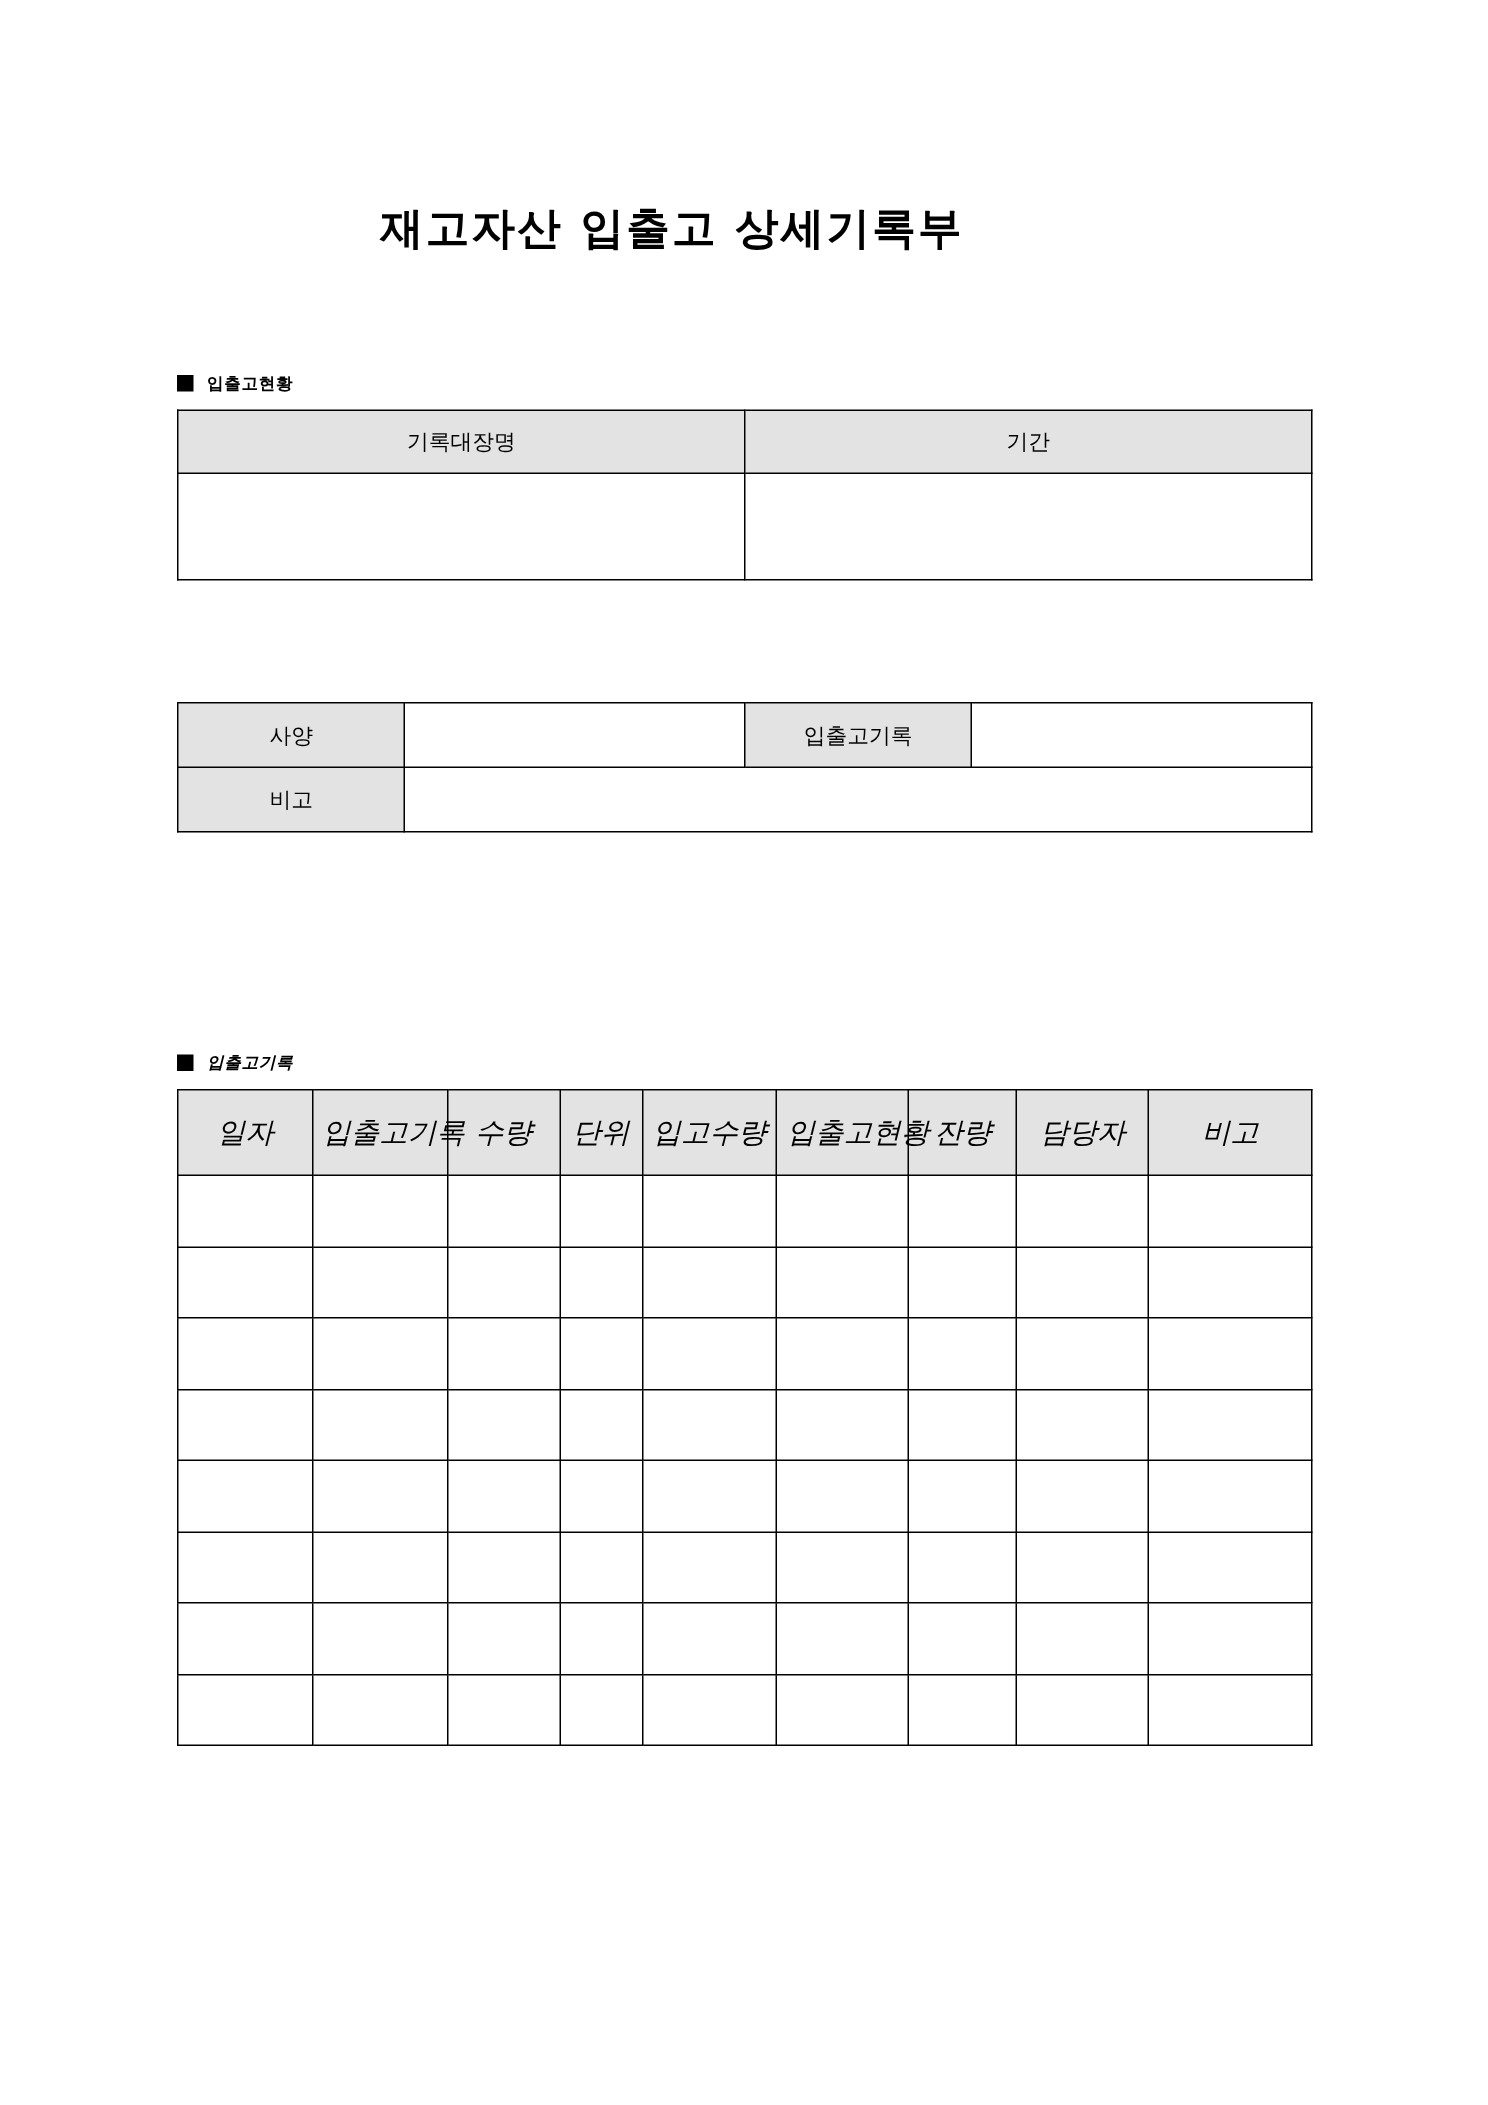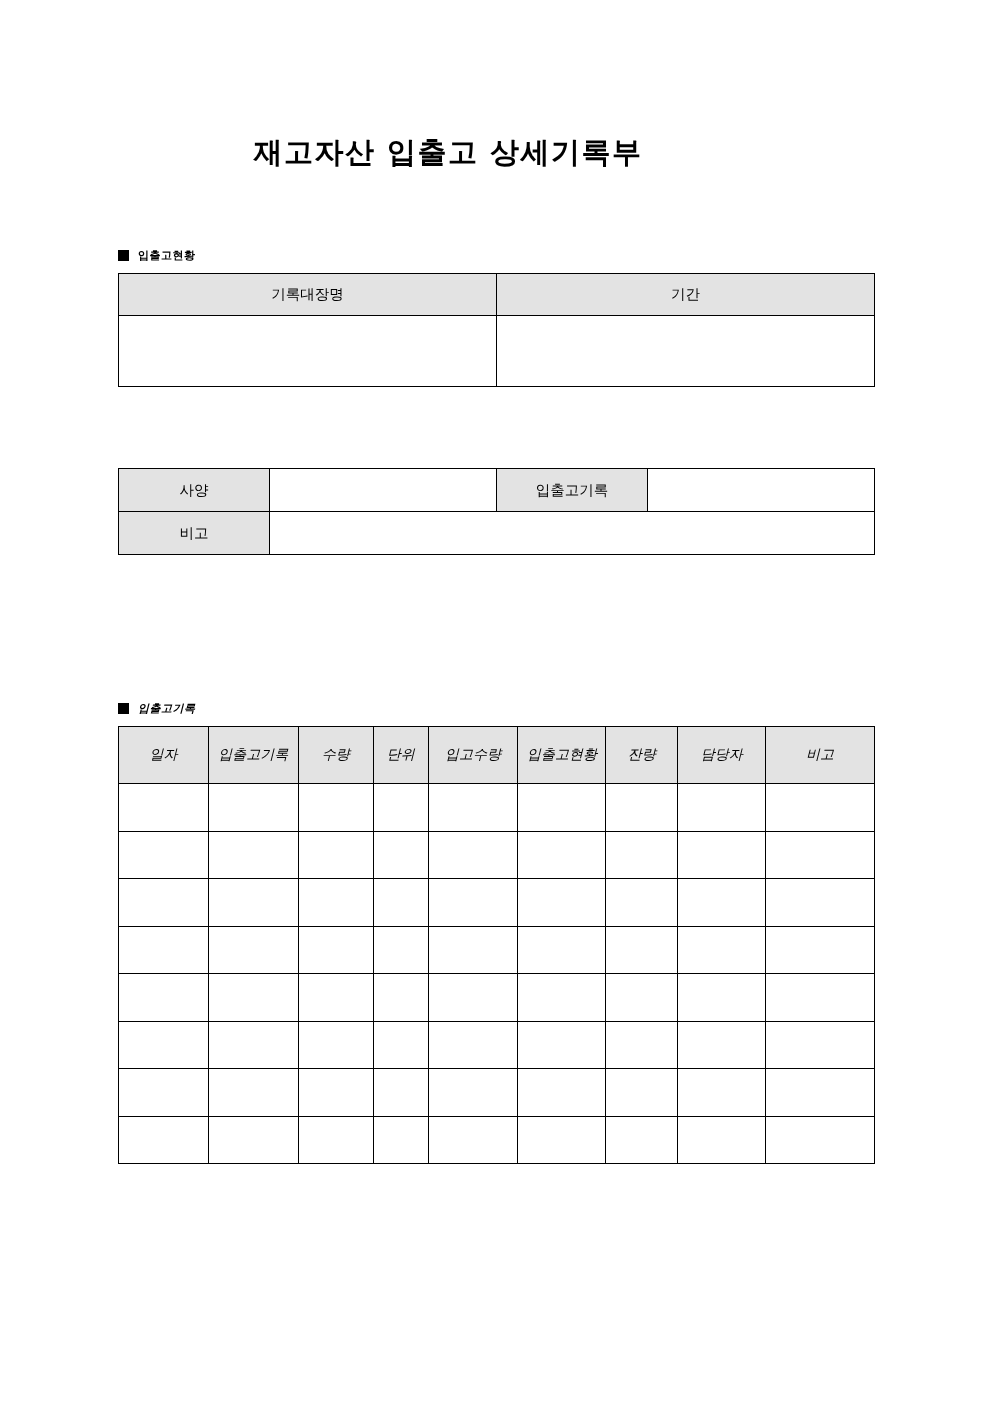--- a/index.html
+++ b/index.html
@@ -84,21 +84,21 @@
   }
   
   #section-status { top: 248px; }
   #status-table td.hdr-cell { height: 42px; margin-top: 32px; }
   #status-table td.value-cell { height: 71px; }
   
   #section-asset { top: 468px; }
   #asset-table td { height: 43px; }
   
   #section-ledger { top: 701px; font-style: italic; }
-  #ledger-table th { height: 57px; font-size: 14px; }
+  #ledger-table th { height: 57px; font-size: 19px; }
   #ledger-table td.entry-cell { height: 47.5px; }
 </style>
 </head>
 <body>
 
 <div class="page">
 
   <div class="doc-title">재고자산 입출고 상세기록부</div>
 
   <div class="section" id="section-status">

